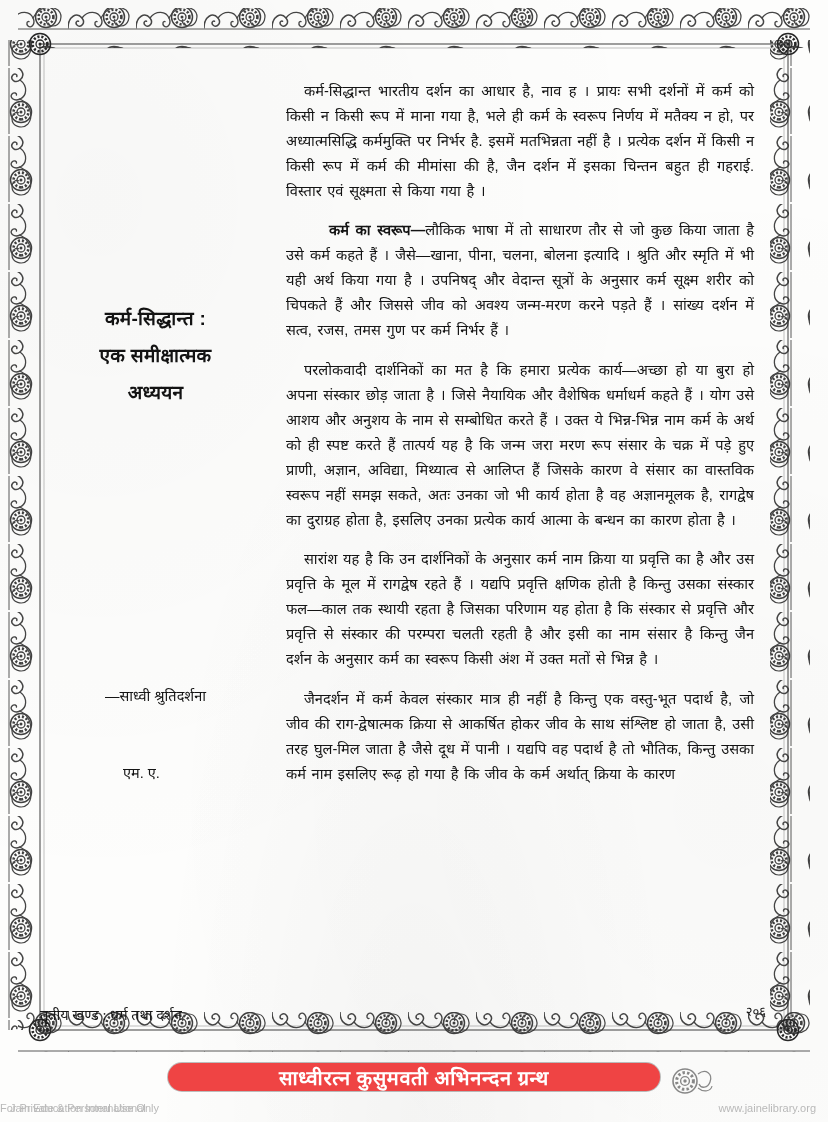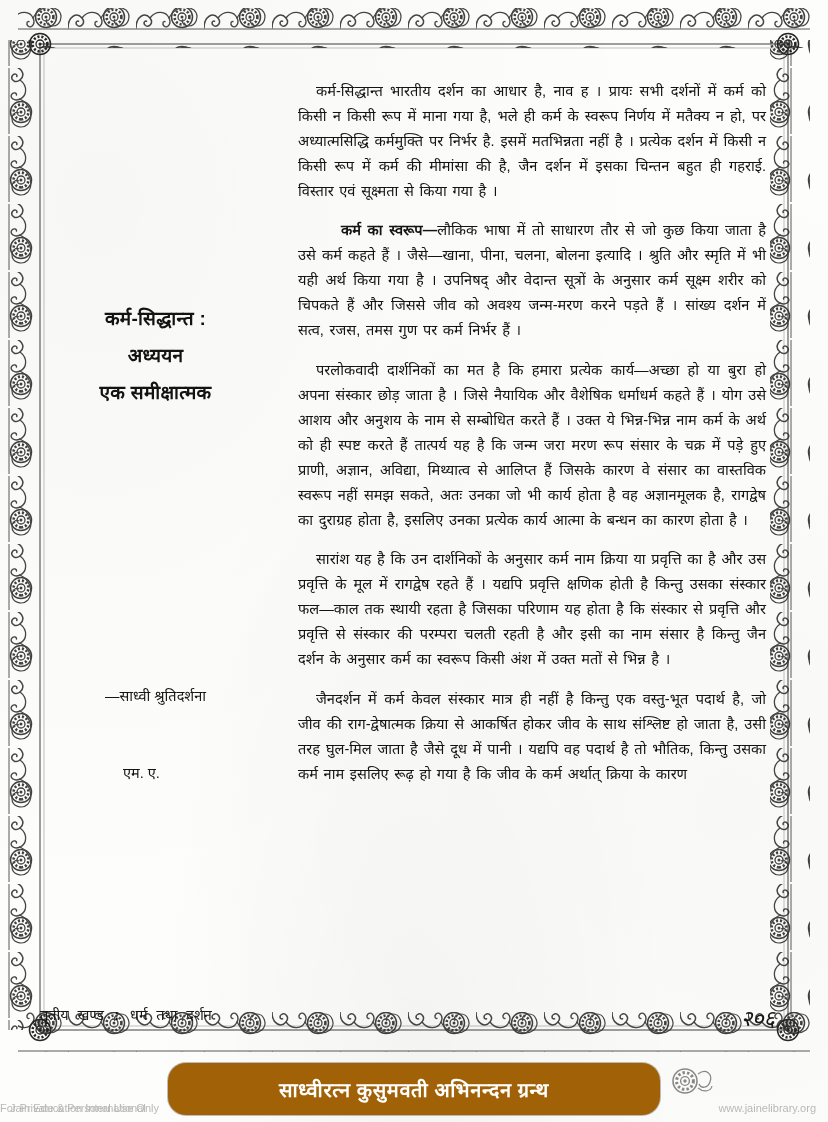--- a/index.html
+++ b/index.html
@@ -82,21 +82,21 @@
     font-size: 14.5px;
     color: #151515;
     text-align: center;
     line-height: 2.0;
   }
   #byline .b2 { padding-right: 28px; margin-top: 48px; }
 
   
   #body-col {
     position: absolute;
-    left: 264px;
+    left: 252px;
     top: 12px;
     width: 468px;
   }
   .para {
     font-family: "Liberation Sans", "DejaVu Sans", sans-serif;
     font-size: 14.6px;
     line-height: 25.0px;
     text-align: justify;
     text-justify: inter-word;
     color: #131313;
@@ -104,43 +104,42 @@
     text-indent: 18px;
     word-spacing: 1.6px;
   }
   .para b { font-weight: 700; margin-left: 25px; }
 
   
   #runhead {
     position: absolute;
     left: 6px;
     top: 952px;
-    font-family: Liberation Mono, monospace;
+    font-family: Liberation Serif, serif;
     font-size: 14.5px;
     color: #161616;
     white-space: nowrap;
   }
   #folio {
     position: absolute;
-    right: 19px;
+    right: 28px;
     top: 950px;
     font-family: "Liberation Sans", "DejaVu Sans", sans-serif;
-    font-size: 22px;
+    font-size: 13px;
     color: #161616;
-    font-style: italic;
   }
 
   
   #banner {
     position: absolute;
     left: 168px;
     top: 1063px;
     width: 492px;
-    height: 52px;
-    background: #a16207;
+    height: 28px;
+    background: #ef4444;
     border-radius: 18px / 18px;
     display: flex;
     align-items: center;
     justify-content: center;
     box-shadow: 0 0 0 1px rgba(0,0,0,0.25);
   }
   #banner-text {
     color: #ffffff;
     font-family: "Liberation Sans", "DejaVu Sans", sans-serif;
     font-size: 20px;
@@ -233,22 +232,22 @@
     <use href="#rosette" x="788" y="44"></use>
     <use href="#rosette" x="40" y="1030"></use>
     <use href="#rosette" x="788" y="1030"></use>
   </svg>
 
   <div id="content">
 
     <div id="left-col">
       <div class="art-title">
         <div>कर्म-सिद्धान्त :</div>
+        <div>एक समीक्षात्मक</div>
         <div>अध्ययन</div>
-        <div>एक समीक्षात्मक</div>
       </div>
     </div>
 
     <div id="byline">
       <div class="b1">—साध्वी श्रुतिदर्शना</div>
       <div class="b2">एम. ए.</div>
     </div>
 
     <div id="body-col">
 

